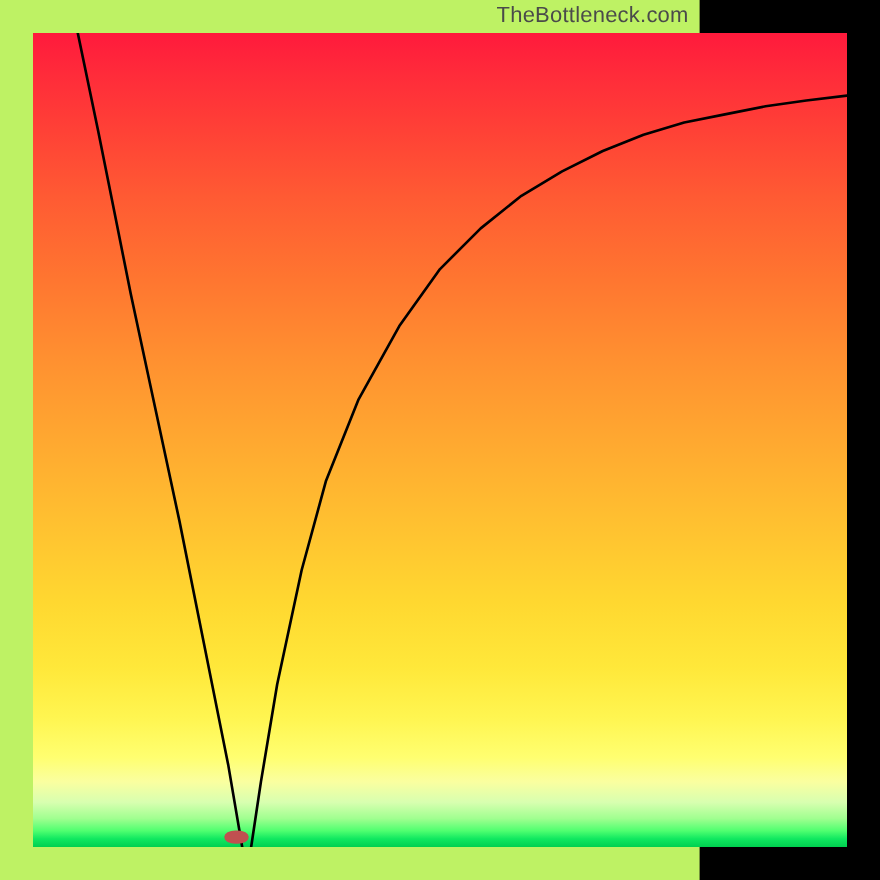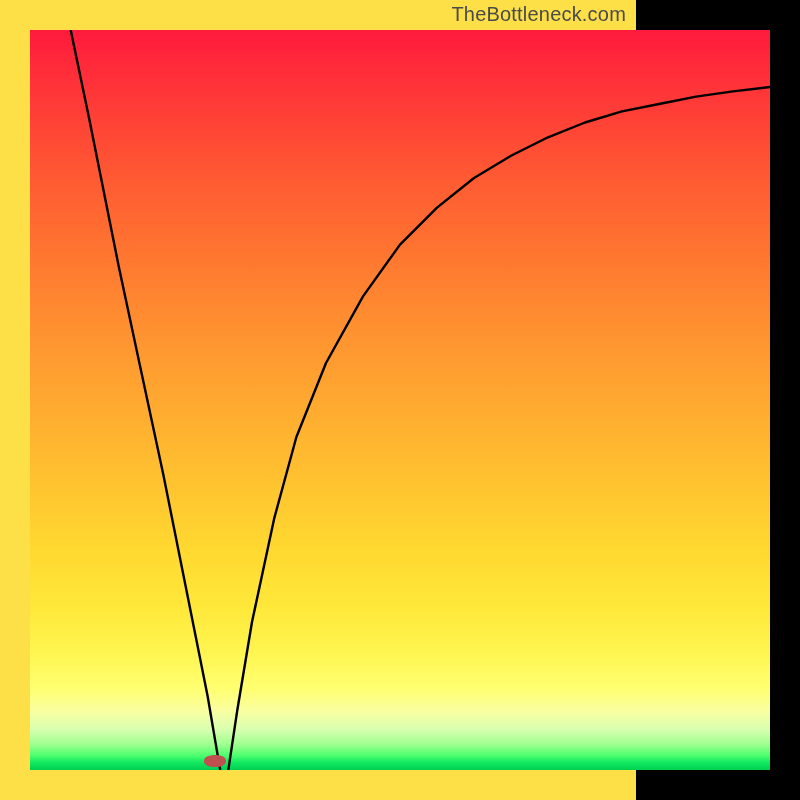--- a/index.html
+++ b/index.html
@@ -8,21 +8,21 @@
     width: 800px;
     height: 800px;
     background: #000;
     overflow: hidden;
     font-family: Arial, Helvetica, sans-serif;
   }
   .frame {
     position: relative;
     width: 636px;
     height: 800px;
-    background: #fde047;
+    background: #bef264;
   }
   .plot-area {
     position: absolute;
     left: 30px;
     top: 30px;
     width: 740px;
     height: 740px;
   }
   .gradient-bg {
     position: absolute;

